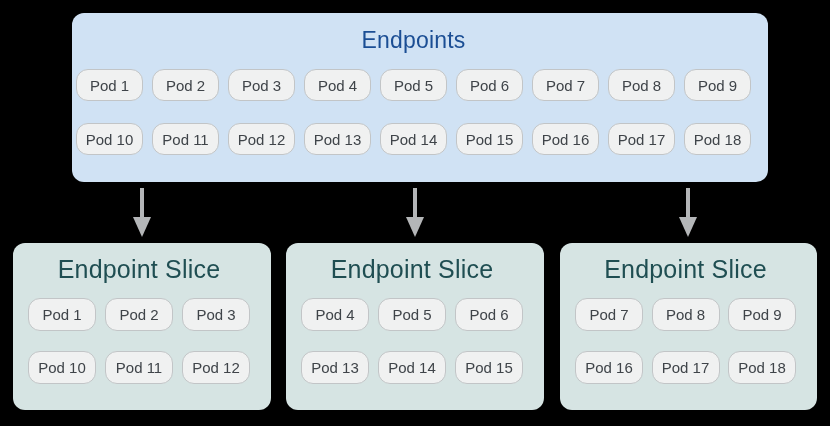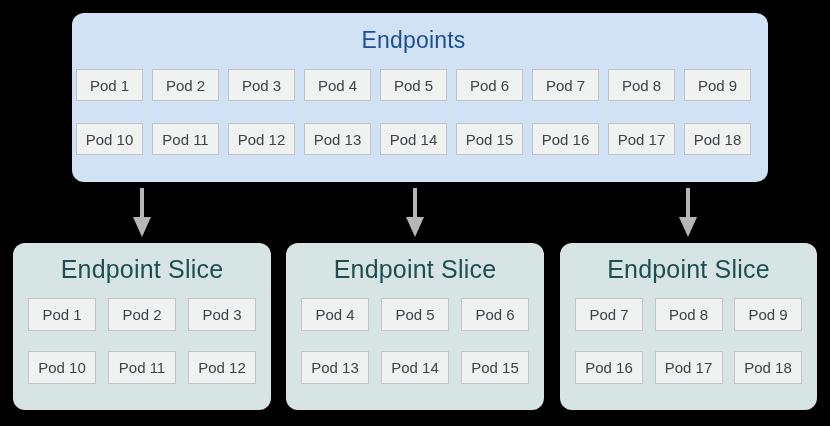--- a/index.html
+++ b/index.html
@@ -32,41 +32,41 @@
   .endpoints-title{
     color:var(--endpoints-title);font-size:23px;line-height:29px;
     text-align:center;font-weight:400;letter-spacing:.2px;
   }
   .pod-row{
     display:flex;justify-content:space-between;margin-top:14px;
   }
   .pod-row + .pod-row{margin-top:22px;align-items:center;}
   .pod{
     background:var(--pod-bg);border:1px solid var(--pod-border);
-    border-radius:0;color:var(--pod-text);font-size:15px;
+    border-radius:12px;color:var(--pod-text);font-size:15px;
     width:67px;height:32px;display:flex;align-items:center;justify-content:center;
     white-space:nowrap;
   }
 
   
   .arrow{position:absolute;top:188px;width:18px;height:49px;
     display:flex;flex-direction:column;align-items:center;}
   .arrow .shaft{width:4px;height:29px;background:var(--arrow);}
   .arrow .head{
     width:0;height:0;
     border-left:9px solid transparent;border-right:9px solid transparent;
     border-top:20px solid var(--arrow);
   }
   .arrow-1{left:133px;} .arrow-2{left:406px;} .arrow-3{left:679px;}
 
   
   .slice-box{
     position:absolute;top:243px;width:258px;height:167px;
     background:var(--slice-bg);border-radius:12px;
-    padding:11px 15px 0 15px;
+    padding:11px 21px 0 15px;
   }
   .slice-1{left:13px;} .slice-2{left:286px;} .slice-3{left:560px;width:257px;}
   .slice-title{
     color:var(--slice-title);font-size:25px;line-height:31px;
     text-align:center;font-weight:400;letter-spacing:.2px;
   }
   .slice-box .pod{width:68px;height:33px;}
   .slice-box .pod-row{margin-top:13px;}
   .slice-box .pod-row + .pod-row{margin-top:20px;}
 </style>

